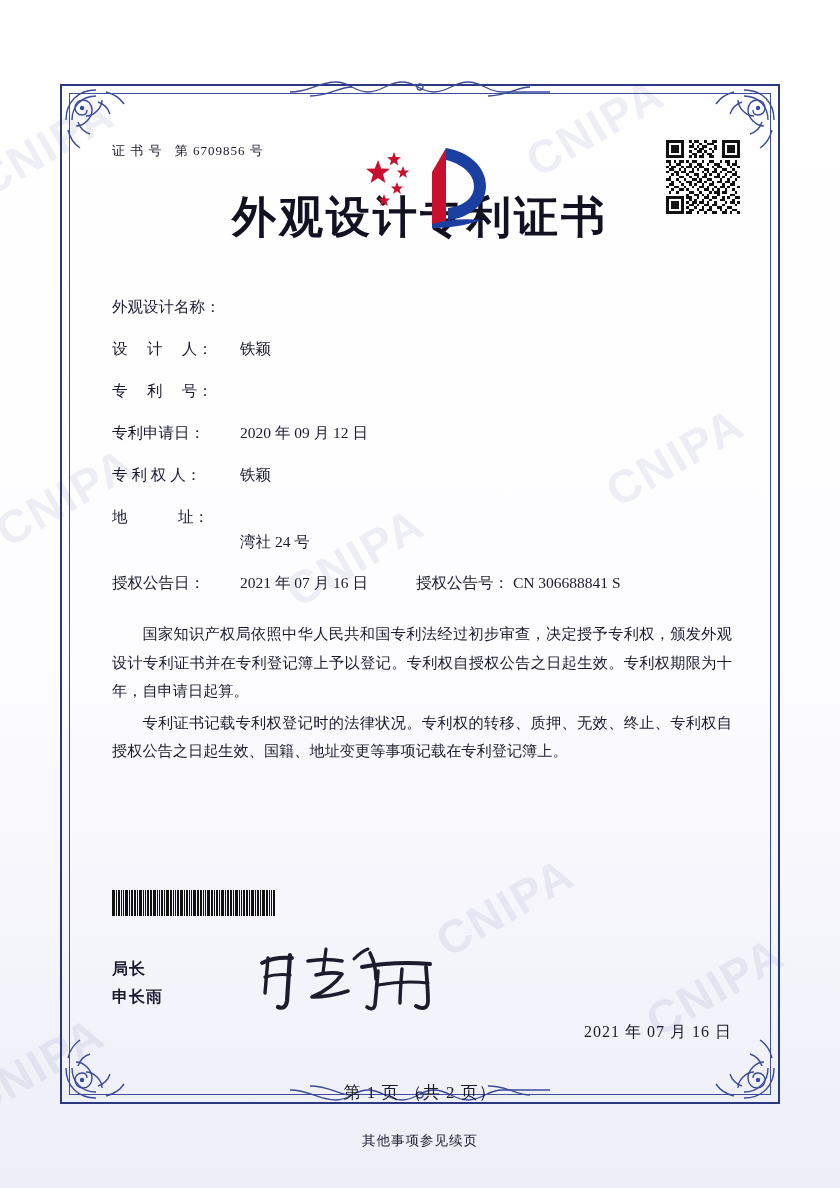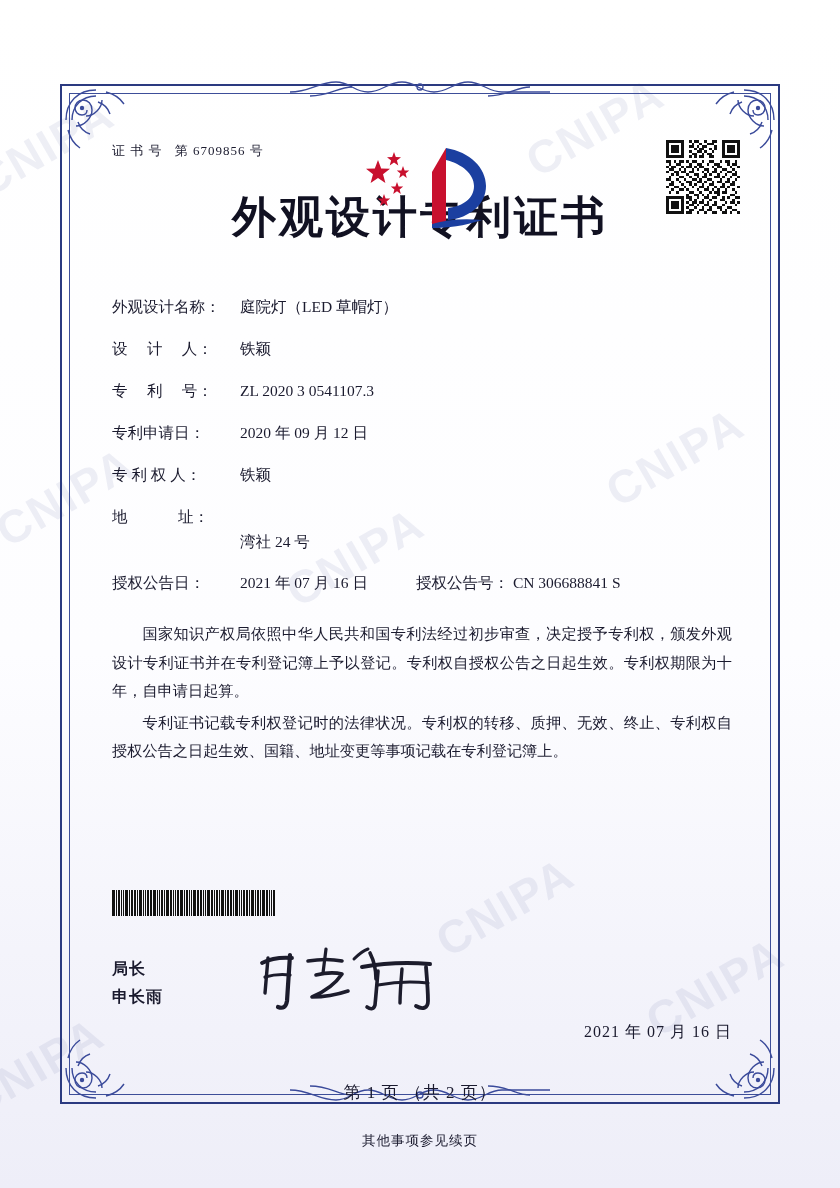--- a/index.html
+++ b/index.html
@@ -545,31 +545,29 @@
       <span>证 书 号</span>
       <span style="margin-left:8px;">第 6709856 号</span>
     </div>
 
     <div class="main-title">外观设计专利证书</div>
 
     <div class="fields">
 
       <div class="field-row">
         <div class="fl">外观设计名称：</div>
-        <div class="fv">庭院灯（LED 草帽灯）</div>
       </div>
 
       <div class="field-row">
         <div class="fl">设　 计　 人：</div>
         <div class="fv">铁颖</div>
       </div>
 
       <div class="field-row">
         <div class="fl">专　 利　 号：</div>
-        <div class="fv">ZL 2020 3 0541107.3</div>
       </div>
 
       <div class="field-row">
         <div class="fl">专利申请日：</div>
         <div class="fv">2020 年 09 月 12 日</div>
       </div>
 
       <div class="field-row">
         <div class="fl">专 利 权 人：</div>
         <div class="fv">铁颖</div>

